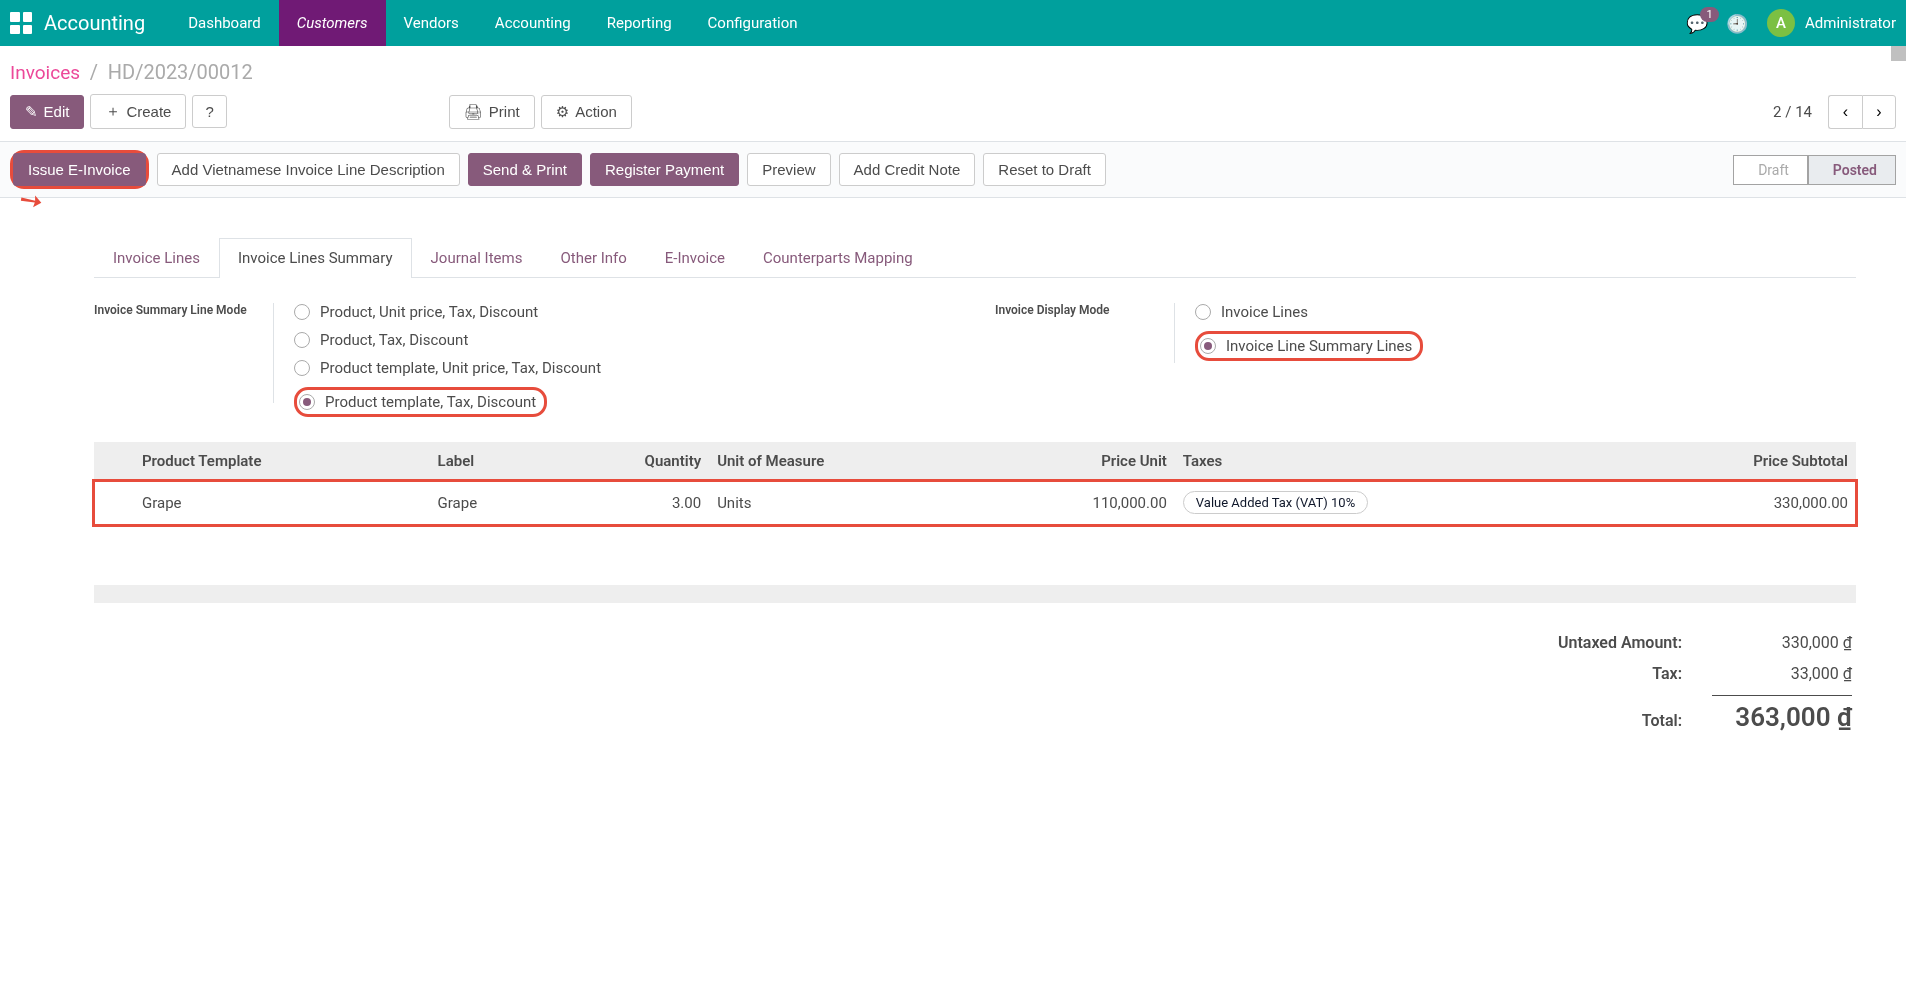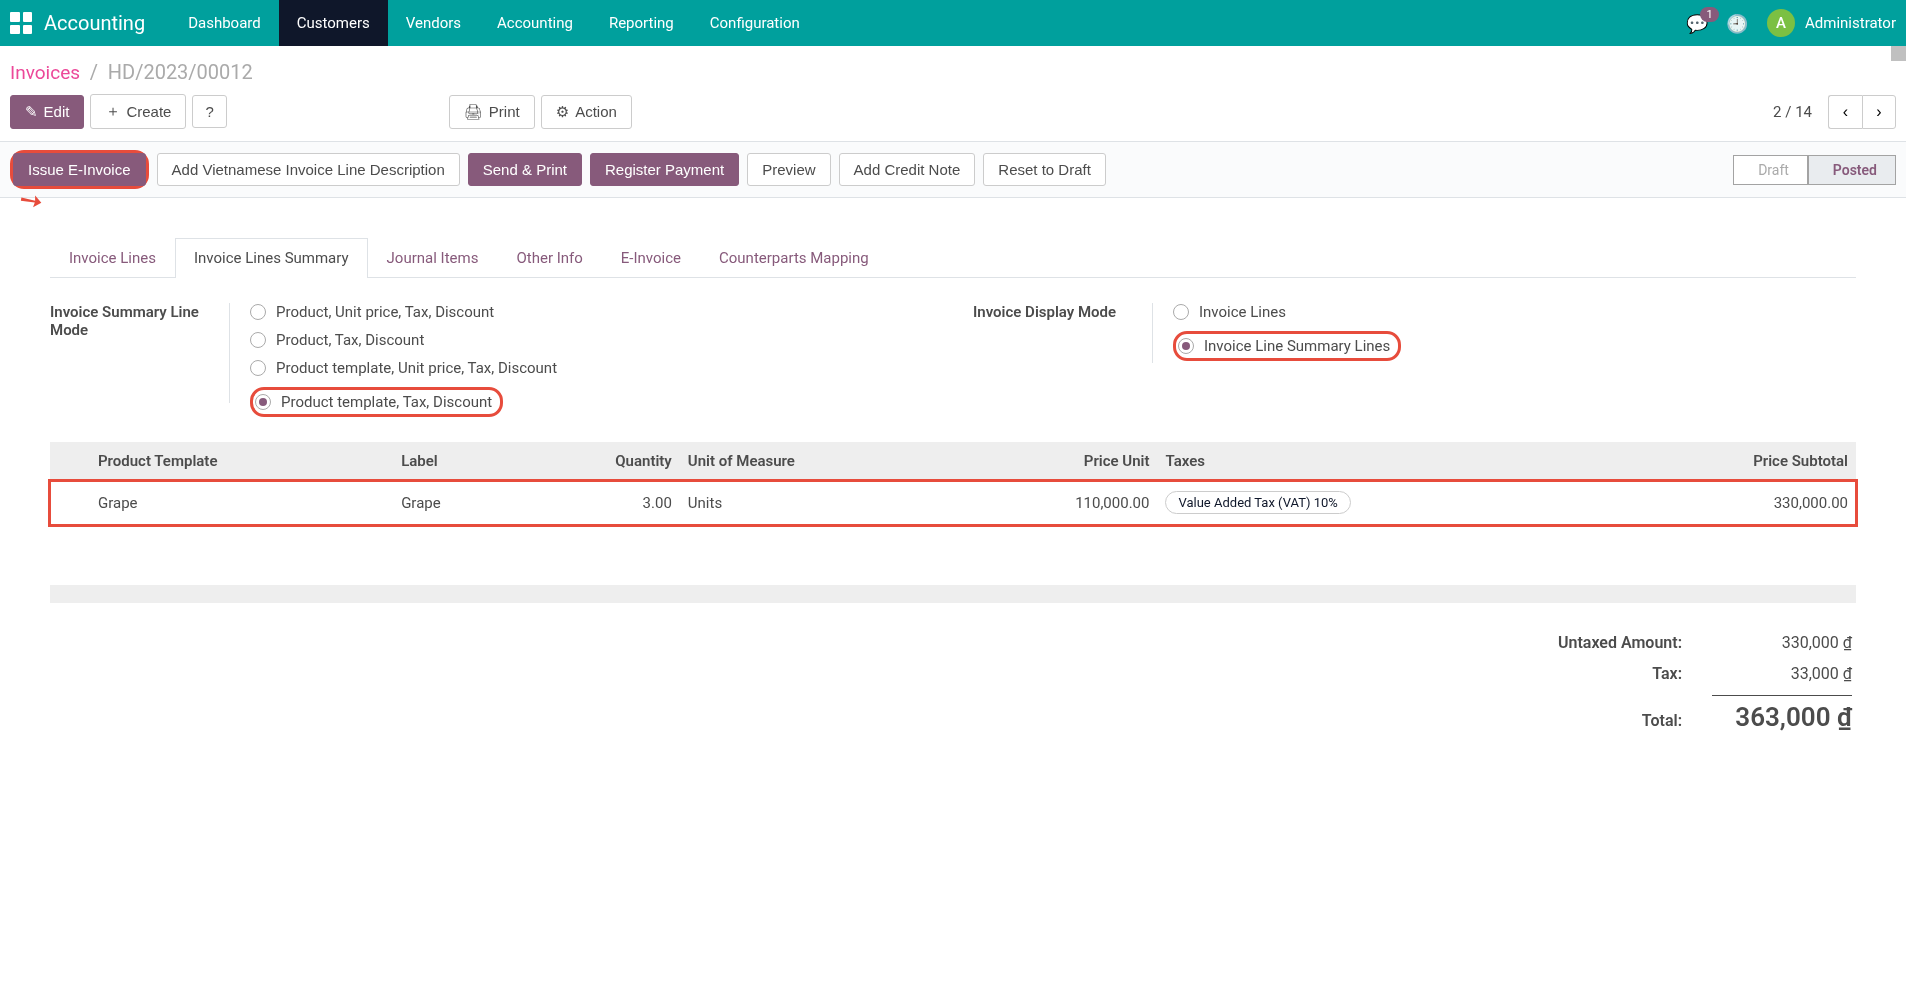--- a/index.html
+++ b/index.html
@@ -4,21 +4,21 @@
 <style>
 * { box-sizing: border-box; margin: 0; padding: 0; }
 body { font-family: -apple-system, BlinkMacSystemFont, "Segoe UI", Roboto, sans-serif; font-size: 15px; color: #4c4c4c; background: #fff; }
 
 .topbar { background: #00a09d; color: #fff; display: flex; align-items: center; height: 46px; padding: 0 10px; }
 .topbar .apps-icon { width: 22px; height: 22px; display: grid; grid-template-columns: 1fr 1fr; grid-template-rows: 1fr 1fr; gap: 3px; margin-right: 12px; cursor: pointer; }
 .topbar .apps-icon span { background: #fff; border-radius: 1px; }
 .topbar .app-title { font-size: 20px; font-weight: 400; margin-right: 25px; }
 .topbar .nav { display: flex; height: 100%; }
 .topbar .nav a { color: #fff; text-decoration: none; padding: 0 18px; display: flex; align-items: center; font-size: 15px; }
-.topbar .nav a.active { background: #0f172a; }
+.topbar .nav a.active { background: #701a75; font-style: italic; }
 .topbar .spacer { flex: 1; }
 .topbar .right { display: flex; align-items: center; gap: 18px; }
 .topbar .chat-icon { position: relative; font-size: 18px; cursor: pointer; }
 .topbar .badge { position: absolute; top: -6px; right: -10px; background: #875a7b; color: #fff; border-radius: 10px; font-size: 11px; padding: 1px 6px; }
 .topbar .clock-icon { font-size: 18px; opacity: 0.9; cursor: pointer; }
 .topbar .user { display: flex; align-items: center; gap: 10px; cursor: pointer; }
 .topbar .avatar { width: 28px; height: 28px; border-radius: 50%; background: #7bc043; color: #fff; display: flex; align-items: center; justify-content: center; font-weight: 500; }
 
 .breadcrumb { padding: 14px 10px 10px; }
 .breadcrumb a { color: #ec4899; text-decoration: none; font-size: 19px; }
@@ -36,28 +36,28 @@
 .controlbar .pager-arrows button:first-child { border-radius: 3px 0 0 3px; border-right: none; }
 .controlbar .pager-arrows button:last-child { border-radius: 0 3px 3px 0; }
 
 .statusbar { border-top: 1px solid #dee2e6; border-bottom: 1px solid #dee2e6; display: flex; align-items: center; padding: 8px 10px; gap: 8px; position: relative; background: #fafbfc; }
 .statusbar .stage-wrap { margin-left: auto; display: flex; align-items: center; }
 .statusbar .stage { position: relative; padding: 6px 18px 6px 24px; font-size: 14px; color: #aaa; background:#fff; border:1px solid #a3a3a3; }
 .statusbar .stage.active { color: #875a7b; font-weight: 600; background:#e9ecef; }
 .annot-box { border: 3px solid #e74c3c; border-radius: 14px; }
 .annot-arrow { position: absolute; left: 20px; top: 42px; color: #e74c3c; font-size: 28px; transform: rotate(55deg); pointer-events:none; }
 
-.content { padding: 10px 50px 30px; }
+.content { padding: 10px 50px 30px; margin-left: 44px; }
 .tabs { display: flex; border-bottom: 1px solid #dee2e6; margin-top: 30px; }
 .tabs .tab { padding: 10px 18px; border: 1px solid transparent; border-bottom: none; cursor: pointer; color: #875a7b; font-size: 15px; }
 .tabs .tab.active { border-color: #dee2e6; background: #fff; color: #4c4c4c; margin-bottom: -1px; }
 
 .form-row { display: flex; margin-top: 25px; gap: 40px; }
 .form-group { display: flex; flex: 1; gap: 20px; align-items: flex-start; }
-.form-label { width: 180px; font-weight: 600; color: #4c4c4c; font-size: 15px; border-right: 1px solid #dee2e6; padding-right: 10px; min-height:100px;}
+.form-label { width: 180px; font-weight: 600; color: #4c4c4c; font-size: 12px; border-right: 1px solid #dee2e6; padding-right: 10px; min-height:100px;}
 .radio-list { display: flex; flex-direction: column; gap: 10px; }
 .radio-item { display: flex; align-items: center; gap: 10px; cursor: pointer; }
 .radio-item .circle { width: 16px; height: 16px; border: 1px solid #aaa; border-radius: 50%; display: flex; align-items: center; justify-content: center; }
 .radio-item.checked .circle::after { content: ""; width: 8px; height: 8px; border-radius: 50%; background: #875a7b; }
 .radio-item.annot { padding: 3px 8px 3px 2px; }
 
 .table-wrap { margin-top: 25px; }
 .table { width: 100%; border-collapse: collapse; }
 .table th { background: #eee; text-align: left; padding: 10px 8px; font-weight: 600; font-size: 15px; border-bottom: 1px solid #dee2e6; }
 .table th.num, .table td.num { text-align: right; }

